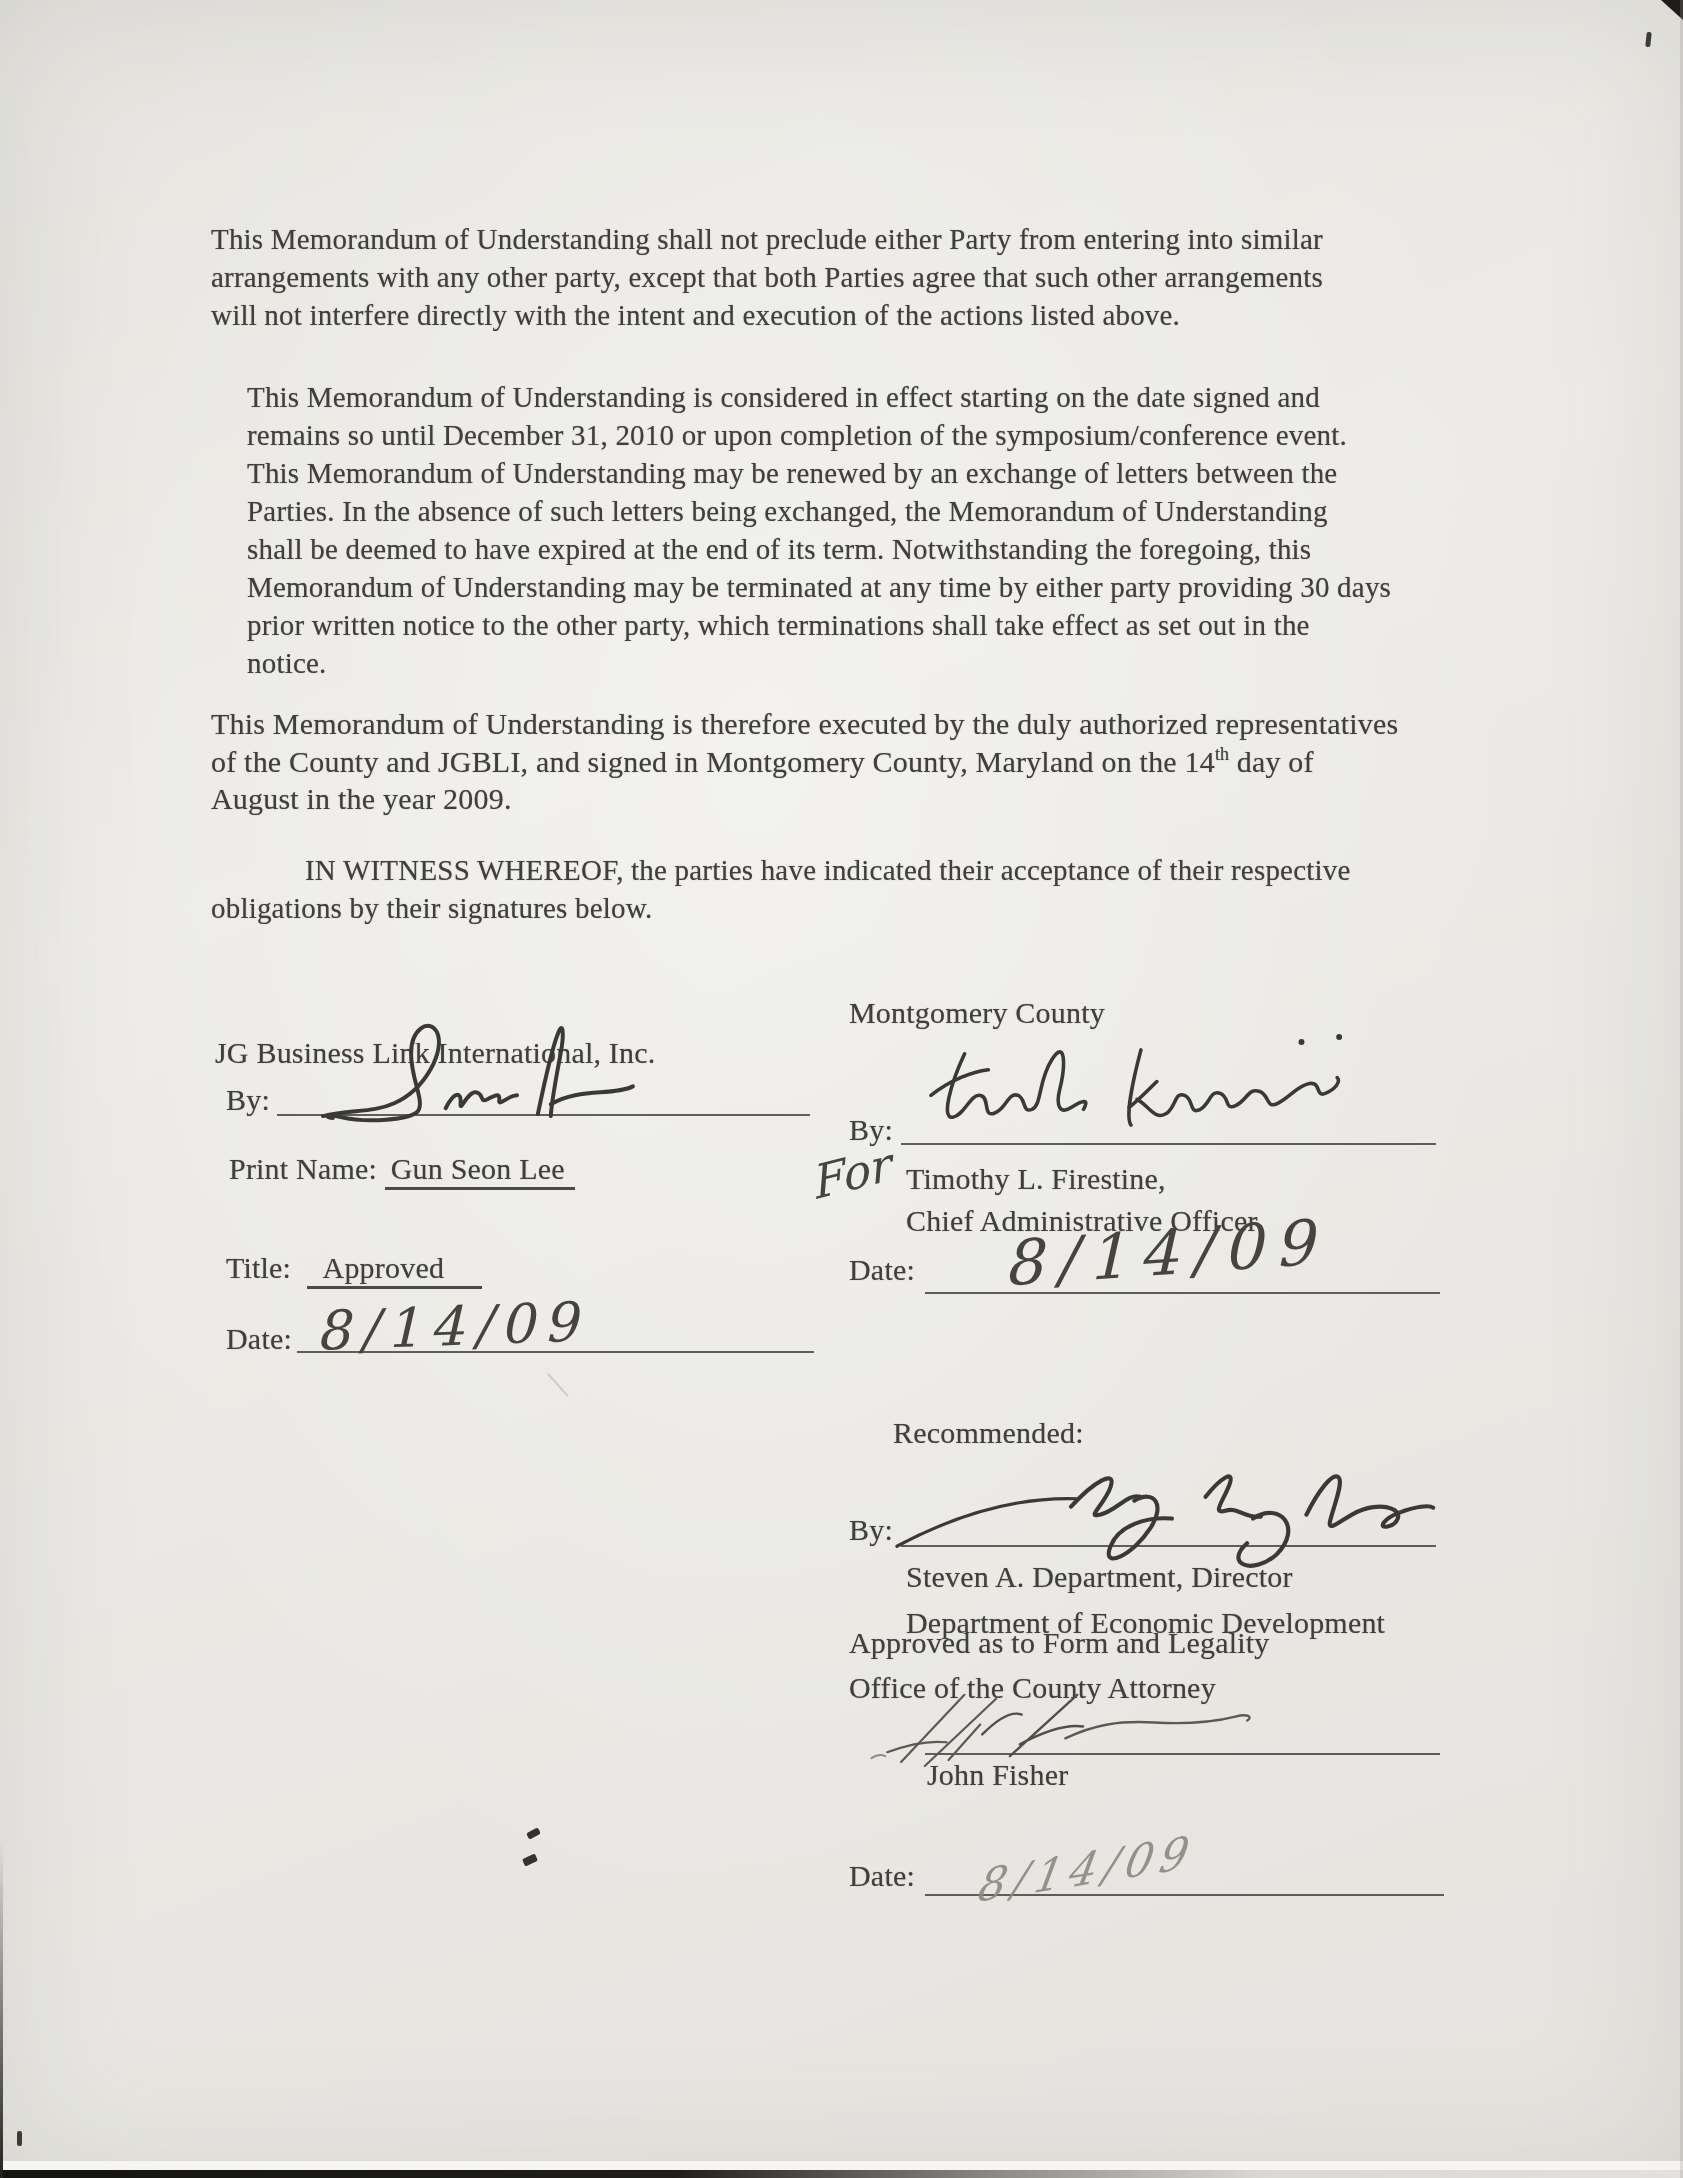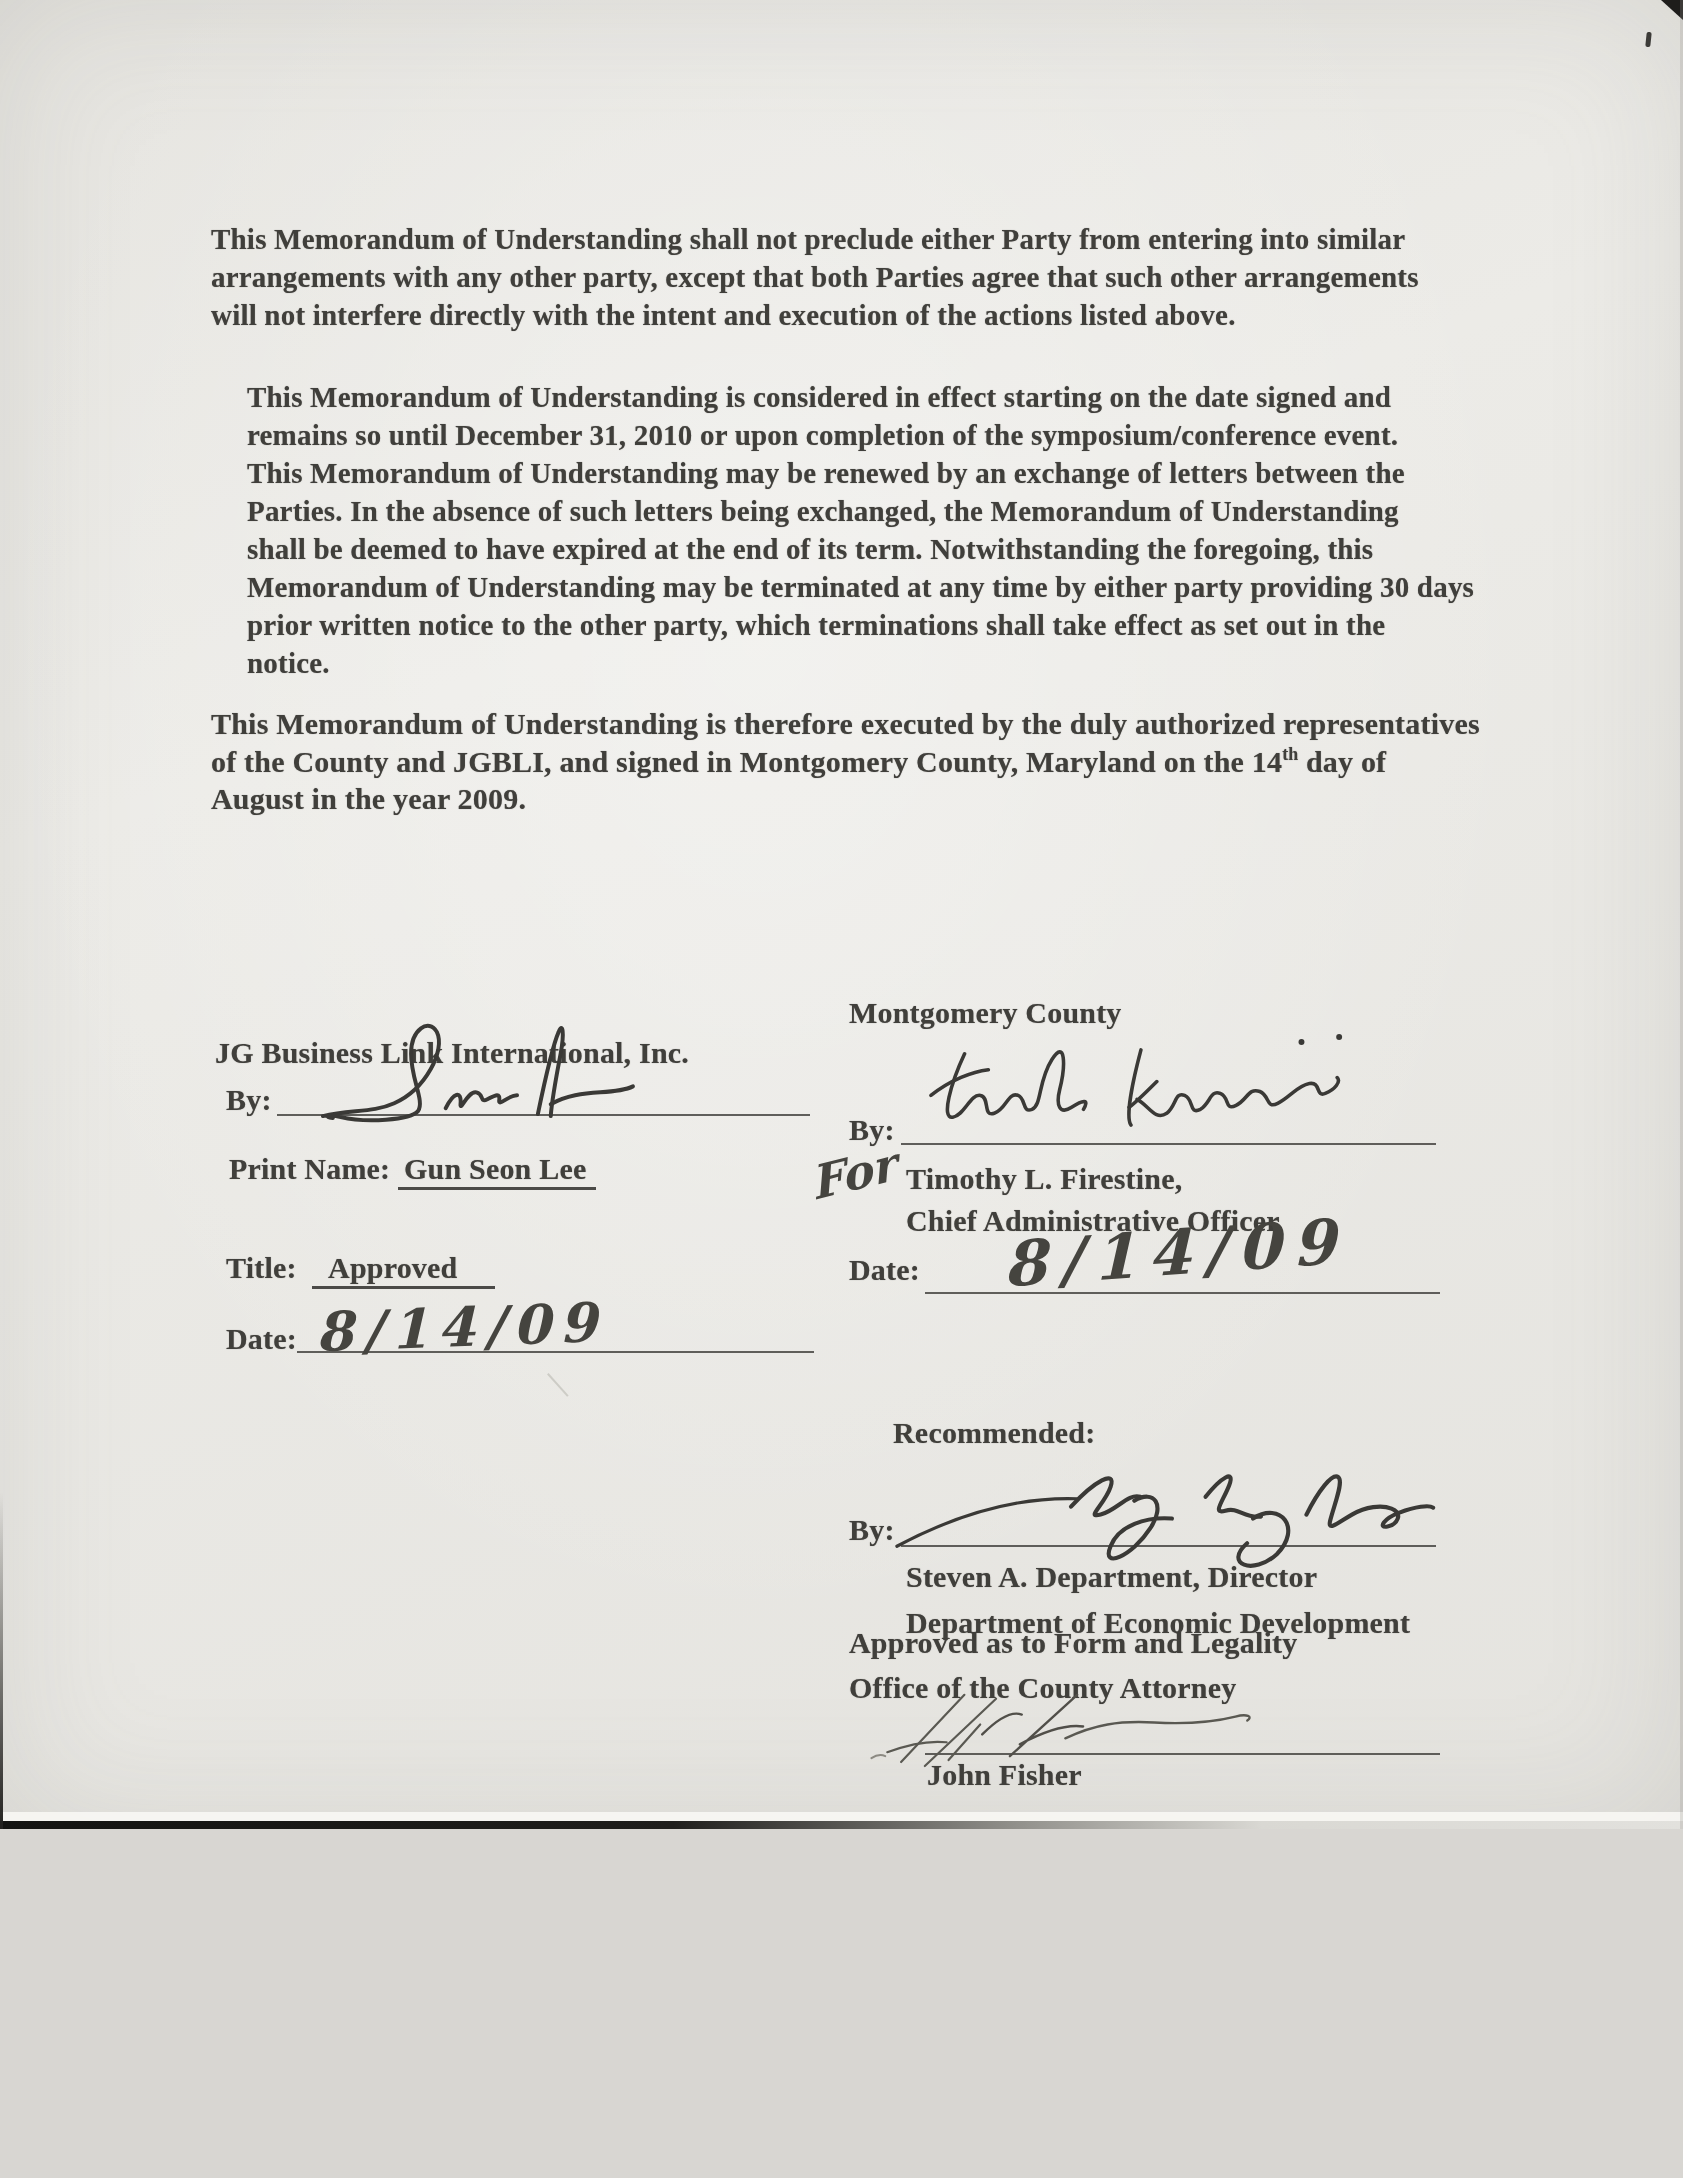--- a/index.html
+++ b/index.html
@@ -6,29 +6,28 @@
     --paper:#ecebe7;
     --ink:#403f3b;
     --line:#4b4a47;
     --hand:#45443f;
     --faint:#8b897f;
   }
   *{margin:0;padding:0;box-sizing:border-box;}
   html,body{background:#d8d6d2;}
   .page{
     position:relative;
-    width:1683px;height:1829px;
+    width:1683px;height:2178px;
     background:var(--paper);
     background-image:radial-gradient(ellipse at 45% 35%, rgba(255,255,255,0.35), rgba(255,255,255,0) 60%),
                      linear-gradient(160deg, rgba(210,208,202,0.25), rgba(255,255,255,0) 35%, rgba(205,203,197,0.22) 95%);
     box-shadow:inset 0 0 139px rgba(118,116,110,0.16);
     overflow:hidden;
     font-family:"Liberation Serif","DejaVu Serif",serif;
     color:var(--ink);
-    font-weight:bold;
   }
   .para{
     position:absolute;
     left:211px;width:1282px;
     font-size:29px;line-height:38px;
     white-space:pre-line;
     text-shadow:0 0 1px rgba(70,68,64,0.55);
     letter-spacing:0.2px;
   }
   .p3line, .txt{
@@ -94,20 +93,22 @@
 Memorandum of Understanding may be terminated at any time by either party providing 30 days
 prior written notice to the other party, which terminations shall take effect as set out in the
 notice.</div>
 
   <div>
     <div class="p3line" style="left:211px;top:705px;">This Memorandum of Understanding is therefore executed by the duly authorized representatives</div>
     <div class="p3line" style="left:211px;top:743px;"><span>of the County and JGBLI, and signed in Montgomery County, Maryland on the 14</span><sup class="th">th</sup><span> day of</span></div>
     <div class="p3line" style="left:211px;top:780px;">August in the year 2009.</div>
   </div>
 
+  <div class="para indent1" style="top:851px;">IN WITNESS WHEREOF, the parties have indicated their acceptance of their respective
+obligations by their signatures below.</div>
 
   <div class="txt" style="left:215px;top:994px;margin-top:40px;">JG Business Link International, Inc.</div>
 
   <div class="txt" style="left:226px;top:1081px;">By:</div>
   <div class="sigline" style="left:277px;top:1114px;width:533px;"></div>
 
   <svg class="sig" style="left:307px;top:1020px;" width="327" height="105" viewBox="0 0 330 106">
     <path d="M16,97 C44,90 66,94 88,84 C120,70 140,30 131,12 C123,-2 105,9 105,34 C105,60 119,82 112,92 C104,101 60,104 34,98 C22,95 16,98 26,99" stroke-width="4"></path>
     <path d="M140,89 c8,-16 16,-18 15,-5 c-1,11 7,-13 16,-11 c8,2 3,11 11,7 c8,-4 13,-7 12,1 c-1,7 9,-5 18,-5" stroke-width="4"></path>
     <path d="M233,95 C239,66 247,28 254,12 C258,2 260,12 256,34 C251,60 247,83 246,97" stroke-width="4"></path>

